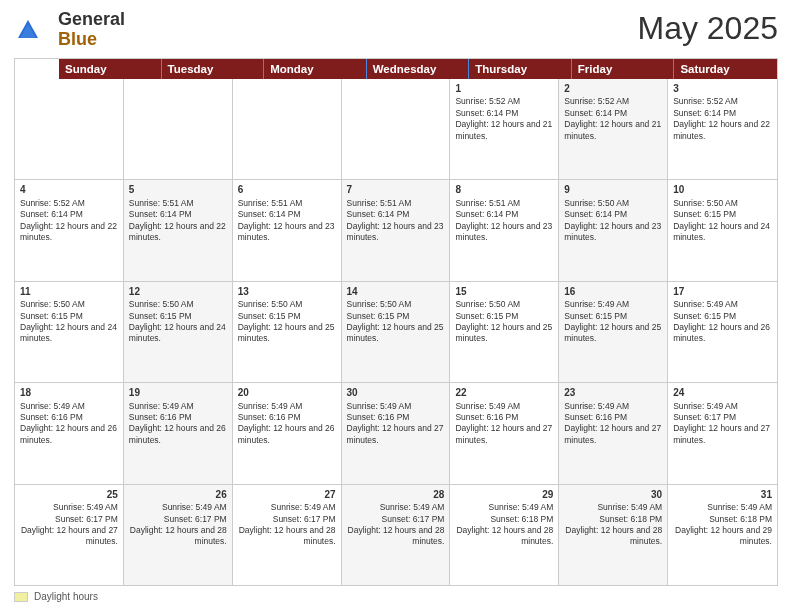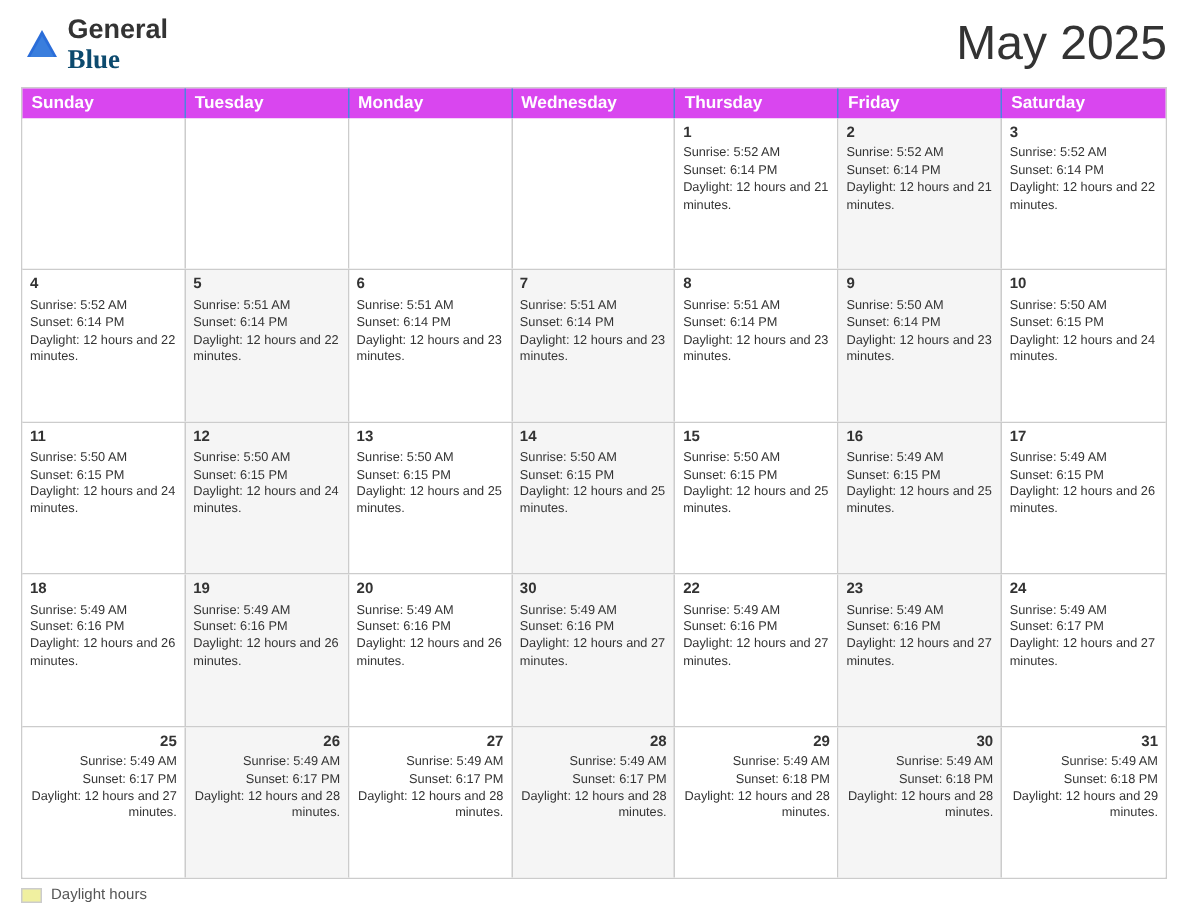--- a/index.html
+++ b/index.html
@@ -19,29 +19,29 @@
     }
     .header {
       display: flex;
       justify-content: space-between;
       align-items: flex-start;
       margin-bottom: 8px;
     }
     .logo {
       display: flex;
       align-items: center;
-      gap: 3px;
+      gap: 16px;
     }
     .logo-text {
       font-size: 18px;
       font-weight: bold;
       line-height: 1.1;
     }
     .logo-general { color: #333; }
-    .logo-blue { color: #0c4a6e; font-family: Liberation Serif, serif; }
+    .logo-blue { color: #a16207; }
     .logo-icon {
       width: 28px;
       height: 28px;
     }
     .title-block {
       text-align: right;
     }
     .month-title {
       font-size: 32px;
       color: #333;
@@ -53,21 +53,22 @@
     }
     .calendar {
       flex: 1;
       display: flex;
       flex-direction: column;
       border: 1px solid #ccc;
     }
     .cal-header-row {
       display: grid;
       grid-template-columns: repeat(7, 1fr);
-      background: #d946ef;
+      background: #7f1d1d;
+      margin-left: 44px;
     }
     .cal-header-cell {
       color: #fff;
       font-size: 11.5px;
       font-weight: bold;
       padding: 4px 6px;
       border-right: 1px solid #4a85e0;
     }
     .cal-header-cell:last-child { border-right: none; }
     .cal-body {

